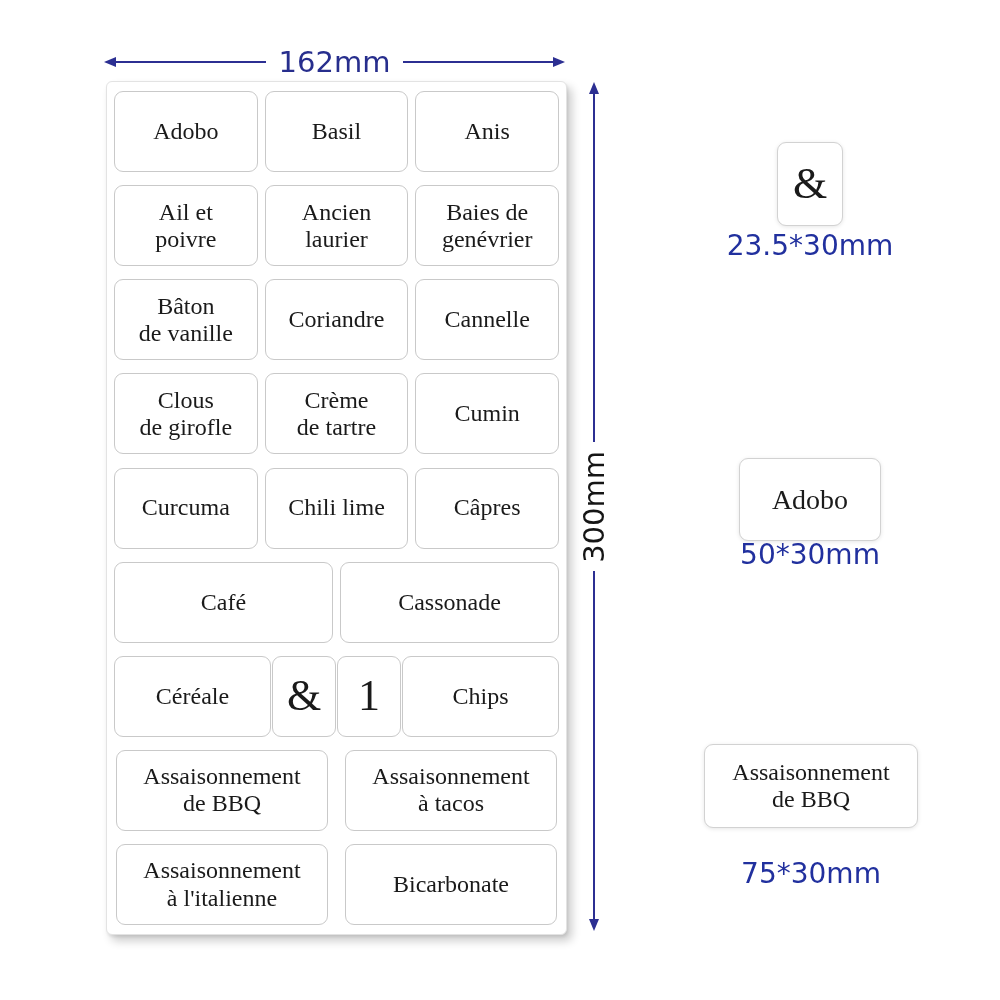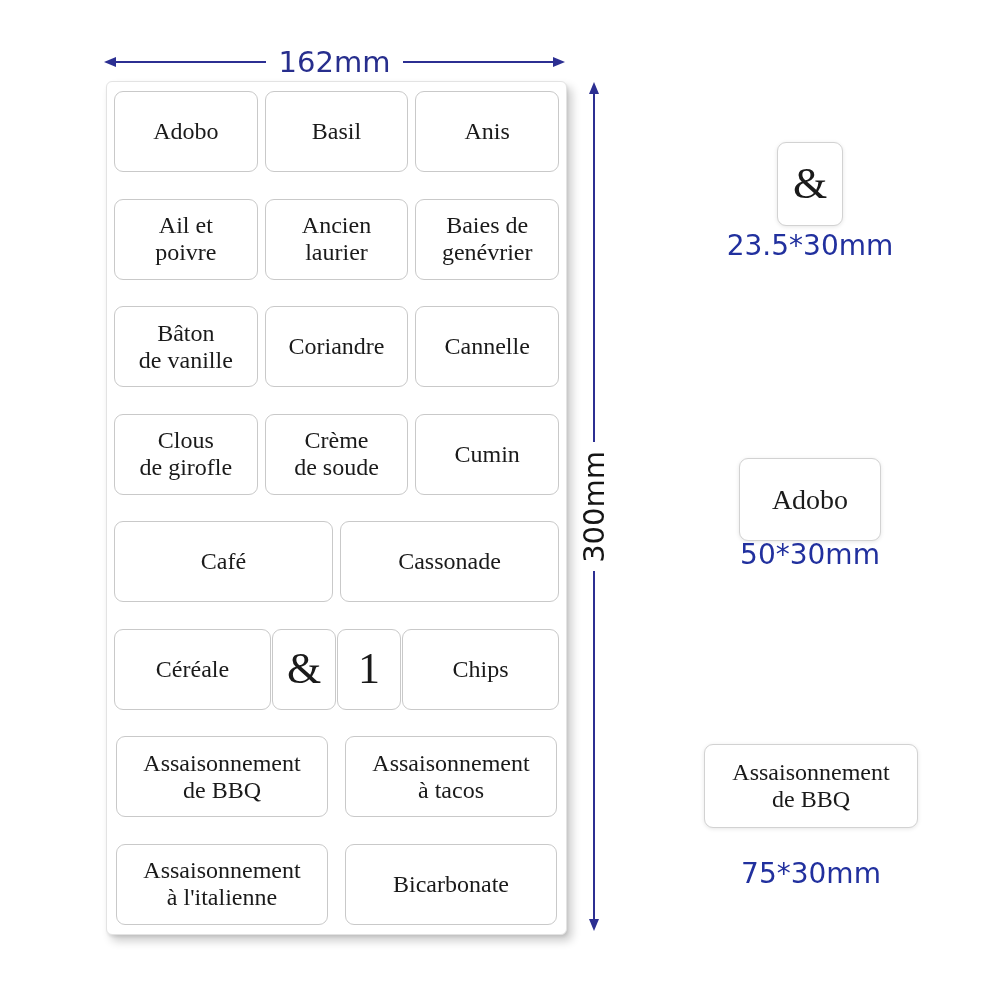--- a/index.html
+++ b/index.html
@@ -168,26 +168,43 @@
         <div class="label-row three">
           <div class="label-cell">
             <div class="label-text">
               <span>Clous</span>
               <span>de girofle</span>
             </div>
           </div>
           <div class="label-cell">
             <div class="label-text">
               <span>Crème</span>
-              <span>de soude</span>
+              <span>de tartre</span>
             </div>
           </div>
           <div class="label-cell">
             <div class="label-text">
               <span>Cumin</span>
+            </div>
+          </div>
+        </div>
+        <div class="label-row three">
+          <div class="label-cell">
+            <div class="label-text">
+              <span>Curcuma</span>
+            </div>
+          </div>
+          <div class="label-cell">
+            <div class="label-text">
+              <span>Chili lime</span>
+            </div>
+          </div>
+          <div class="label-cell">
+            <div class="label-text">
+              <span>Câpres</span>
             </div>
           </div>
         </div>
         <div class="label-row three">
           <div class="label-cell">
             <div class="label-text">
               <span>Café</span>
             </div>
           </div>
           <div class="label-cell">

